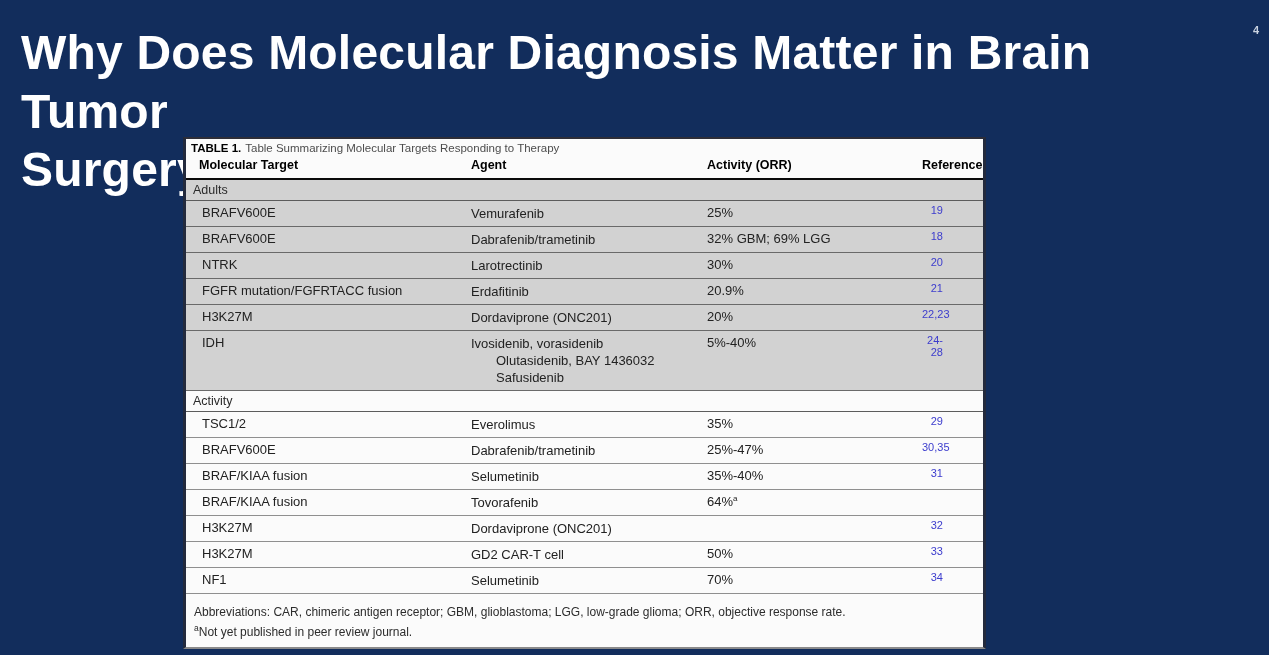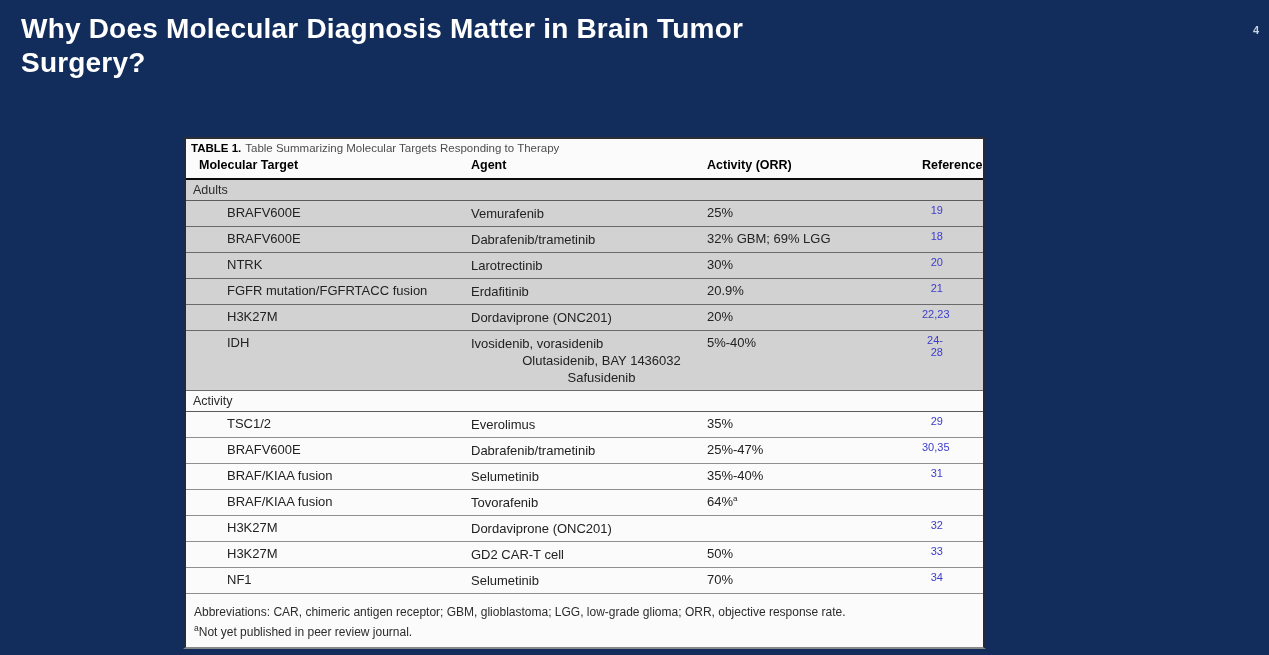--- a/index.html
+++ b/index.html
@@ -10,24 +10,24 @@
     width: 1269px;
     height: 655px;
     background: #122d5c;
     position: relative;
     overflow: hidden;
     font-family: "Liberation Sans", sans-serif;
   }
   .slide-title {
     position: absolute;
     left: 21px;
-    top: 12px;
+    top: 24px;
     width: 1180px;
     color: #ffffff;
-    font-size: 28px;
+    font-size: 48px;
     font-weight: bold;
     line-height: 1.22;
     letter-spacing: 0.2px;
   }
   .page-num {
     position: absolute;
     top: 24px;
     right: 10px;
     color: #c9d2e0;
     font-size: 11px;
@@ -77,22 +77,22 @@
   }
   .data-row {
     border-bottom: 1px solid #6a6a6a;
     font-size: 13px;
     color: #222;
   }
   .sec-gray { background: #d2d2d2; }
   .sec-white { background: #fbfbfb; }
   .sec-white.data-row { border-bottom: 1px solid #8f8f8f; }
   .cell { padding-top: 4px; padding-bottom: 4px; }
-  .cell.target { padding-left: 16px; margin-left: 25px; }
-  .cell.agent .agent-cont { padding-left: 25px; text-align: center; }
+  .cell.target { padding-left: 16px; }
+  .cell.agent .agent-cont { padding-left: 25px; }
   .cell.agent div { line-height: 17px; }
   .cell.ref {
     color: #3c3ccd;
     font-size: 11px;
     text-align: right;
     padding-right: 40px;
     padding-top: 3px;
   }
   .cell sup {
     font-size: 8px;

